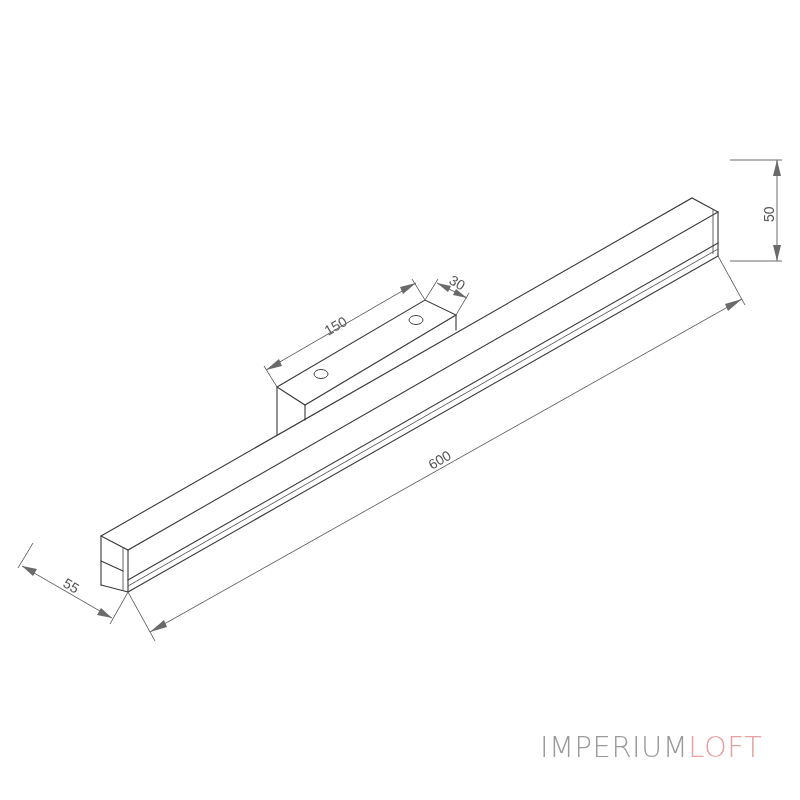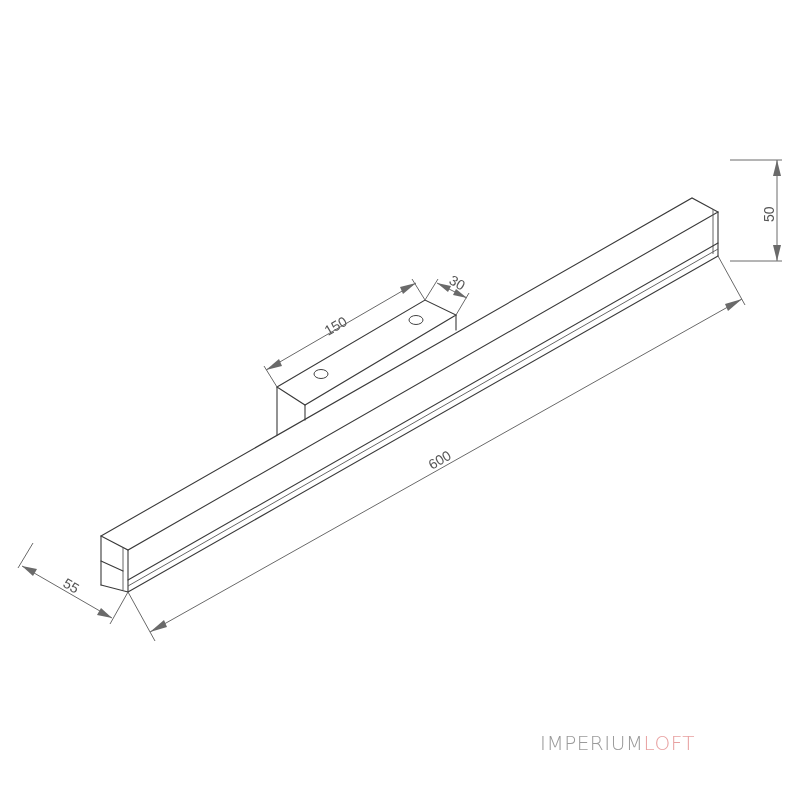--- a/index.html
+++ b/index.html
@@ -6,21 +6,21 @@
     body { width: 800px; height: 800px; position: relative; overflow: hidden; }
     #drawing { position: absolute; left: 0; top: 0; }
     .edge { stroke: #3a3a3a; stroke-width: 1.1; fill: none; stroke-linecap: round; }
     .edge-thin { stroke: #555; stroke-width: 0.9; fill: none; }
     .dim { stroke: #6a6a6a; stroke-width: 1; fill: none; }
     .arrow { fill: #6a6a6a; stroke: none; }
     .dim-label { font-family: "Liberation Sans", sans-serif; font-size: 14px; fill: #555; }
     .screw { fill: #fff; stroke: #444; stroke-width: 1; }
     .brand {
       position: absolute; left: 540px; top: 733px;
-      font-family: "DejaVu Sans", sans-serif; font-size: 20px; font-weight: 300;
+      font-family: "DejaVu Sans", sans-serif; font-size: 29px; font-weight: 300;
       letter-spacing: 0.5px; line-height: 1;
     }
     .brand .a { color: #9a9a9a; }
     .brand .b { color: #e8a0a0; }
   </style>
 </head>
 <body>
 
 <svg id="drawing" width="800" height="800" viewBox="0 0 800 800">
 

